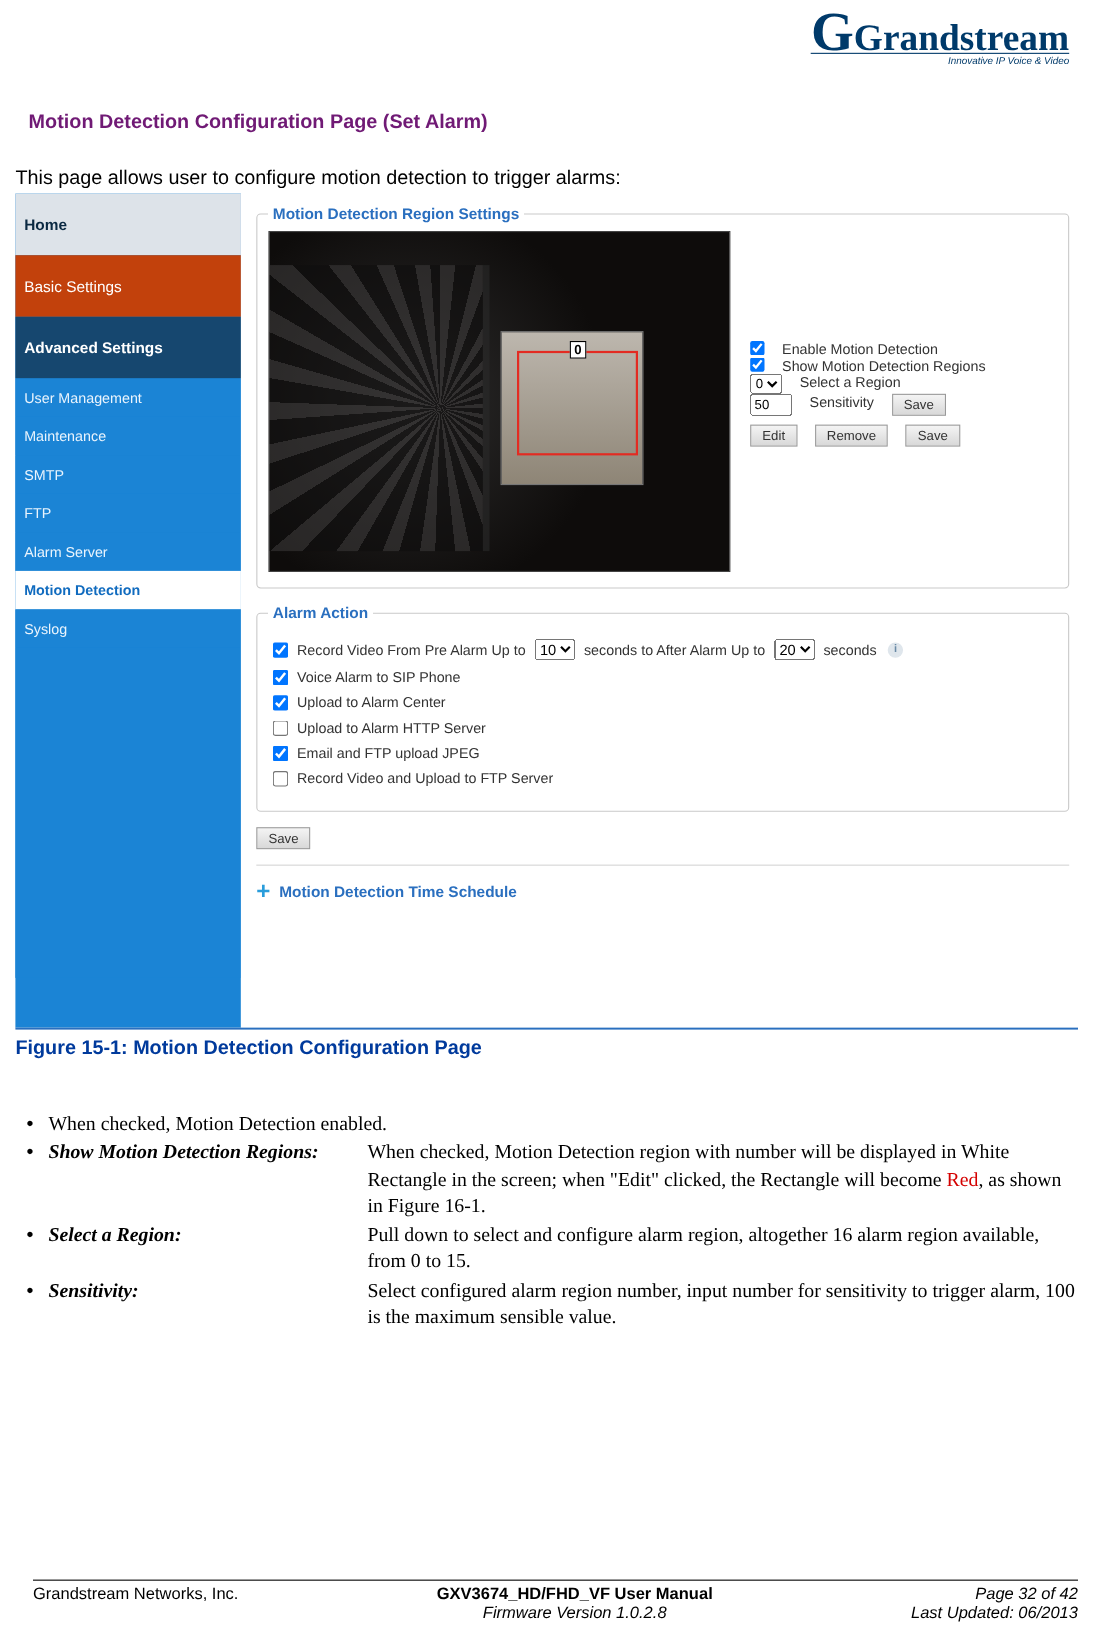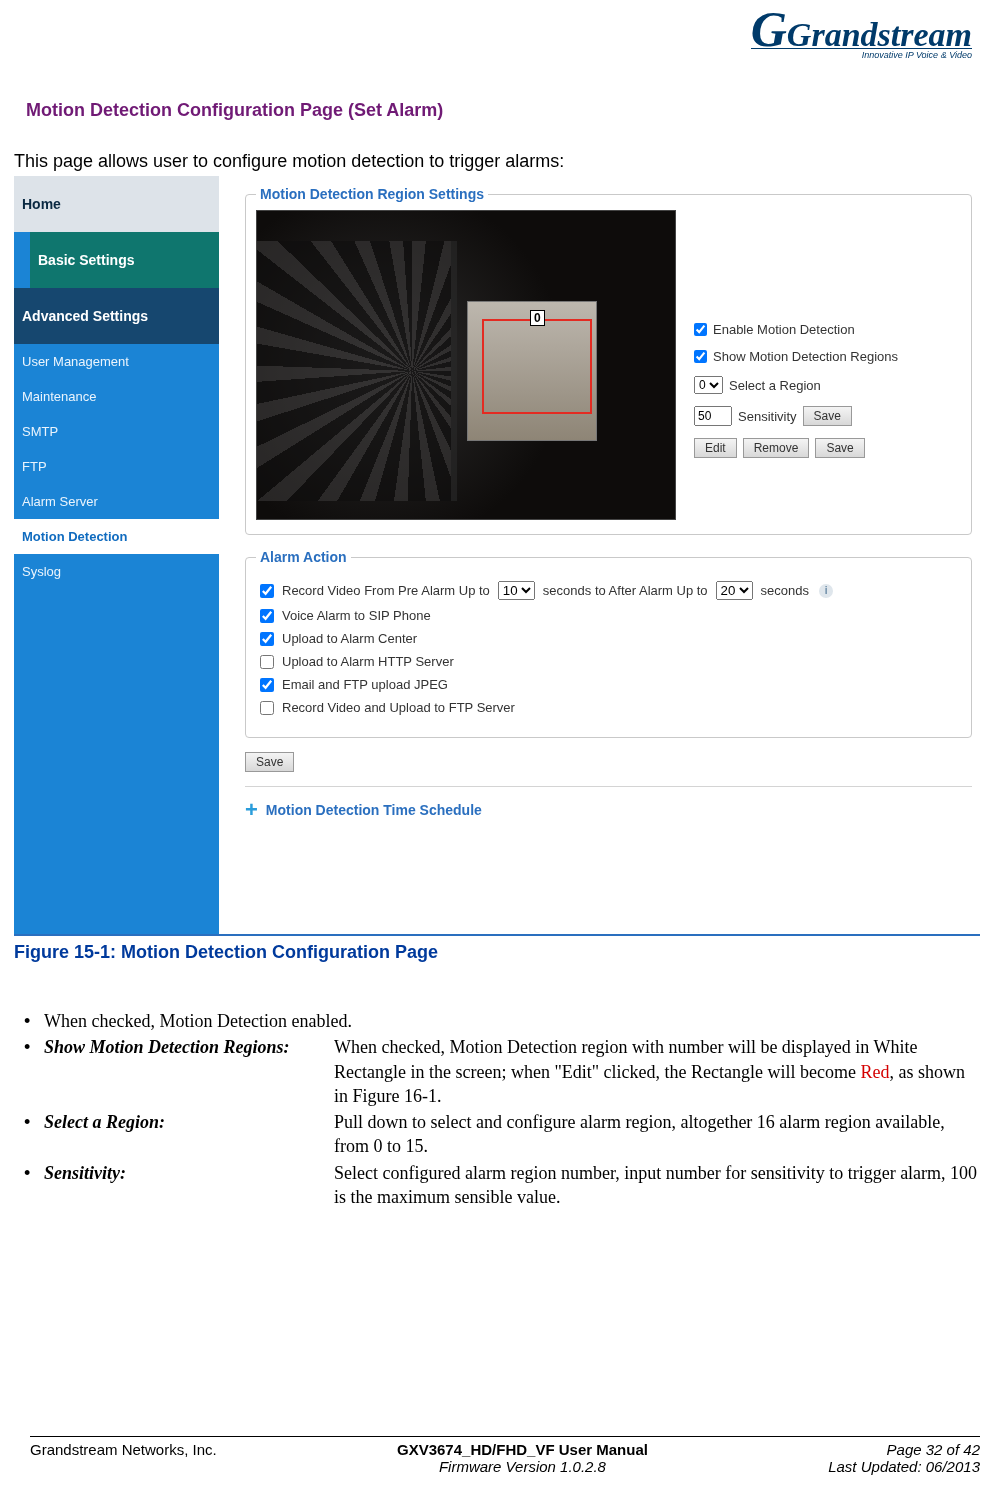--- a/index.html
+++ b/index.html
@@ -8,38 +8,38 @@
     background: #fff;
     width: 994px;
     min-height: 1491px;
     position: relative;
     padding: 10px 14px 0 14px;
     font-size: 16px;
     color: #000;
   }
   .logo-wrap { text-align: right; padding: 6px 8px 0 0; height: 70px; }
   .logo { display:inline-block; color:#003a6a; }
-  .logo .big { font-family: "Times New Roman", serif; font-style: italic; font-weight: bold; font-size: 34px; }
+  .logo .big { font-family: "Times New Roman", serif; font-weight: bold; font-size: 34px; }
   .logo .big .g { font-size: 50px; line-height: 0; }
   .logo .under { font-size: 9px; font-style: italic; border-top:1px solid #003a6a; padding-top:1px; margin-top:-6px;}
   h3.section-blue { color: #701a75; font-weight: bold; font-size: 18px; margin: 20px 0 30px 12px; }
   p.intro { font-size: 18px; margin: 0 0 4px 0; }
   .app-frame { border-bottom: 2px solid #2a6fbf; display:flex; height:760px; }
   .sidebar { width: 205px; flex: 0 0 205px; background: #1b84d5; color:#fff; font-size:14px; }
   .side-item { padding: 20px 8px; border-bottom: 0; }
   .side-home { background:#dde3e9; color:#0a2942; font-weight:bold; }
-  .side-basic { background:#0f766e; color:#fff; font-weight:bold;margin-left:16px; }
+  .side-basic { background:#c2410c; color:#fff; font-weight:normal; }
   .side-adv { background:#16476f; color:#fff; font-weight:bold; }
   .side-sub { background:#1b84d5; color:#eaf4fd; font-weight:normal; font-size:13px; padding:10px 8px;}
   .side-active { background:#fff; color:#106bbf; font-weight:bold; }
   .side-fill { background:#1b84d5; height: 300px; }
   .main {
     flex: 1;
     background: #fff;
-    padding: 10px 8px 6px 26px;
+    padding: 10px 8px 6px 14px;
     font-size: 13px;
     color: #333;
     overflow: hidden;
   }
   fieldset.md {
     border: 1px solid #c9c9c9;
     border-radius: 4px;
     padding: 8px 10px 14px 10px;
     margin: 0 0 14px 0;
   }
@@ -69,21 +69,21 @@
   .preview .redbox {
     position:absolute; left:225px; top:108px; width:110px; height:95px;
     border: 2px solid #e32b22;
   }
   .preview .zero {
     position:absolute; left:273px; top:99px;
     background:#fff; color:#000; font-weight:bold; font-size:12px;
     border:1px solid #000; padding:0 3px;
   }
   .ctrl-col { flex:1; padding-top:100px; font-size:13px; }
-  .ctrl-row { display:flex; align-items:center; gap:6px; margin:12px 0; }
+  .ctrl-row { display:flex; align-items:flex-start; gap:16px; margin:0 0; }
   .ctrl-row input[type=text] { width:38px; text-align:left; font-size:12px; padding:1px 2px;}
   .ctrl-row select { font-size:12px; }
   .btn {
     display:inline-block;
     background: linear-gradient(#f4f4f4,#d8d8d8);
     border:1px solid #999;
     padding:2px 10px; font-size:12px;
     cursor:pointer;
   }
   .alarm-list { margin-left: 4px; }

